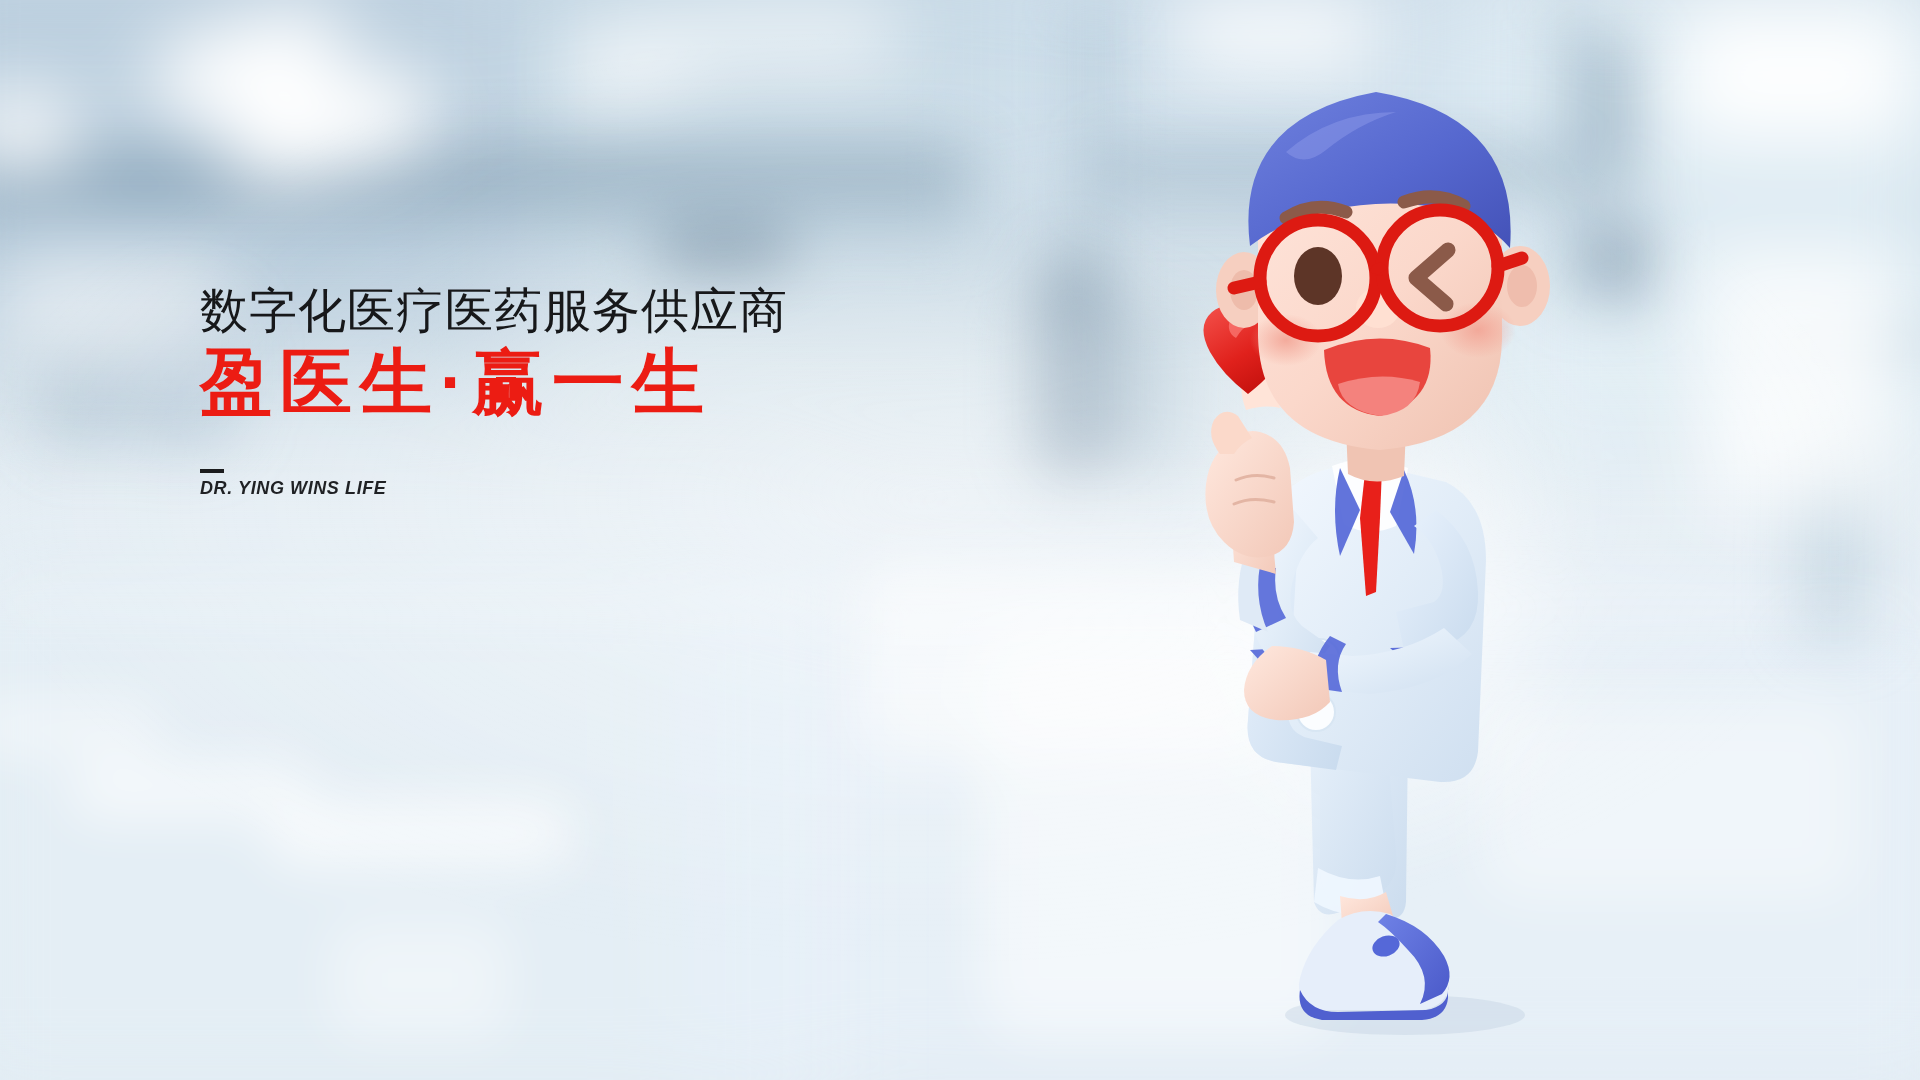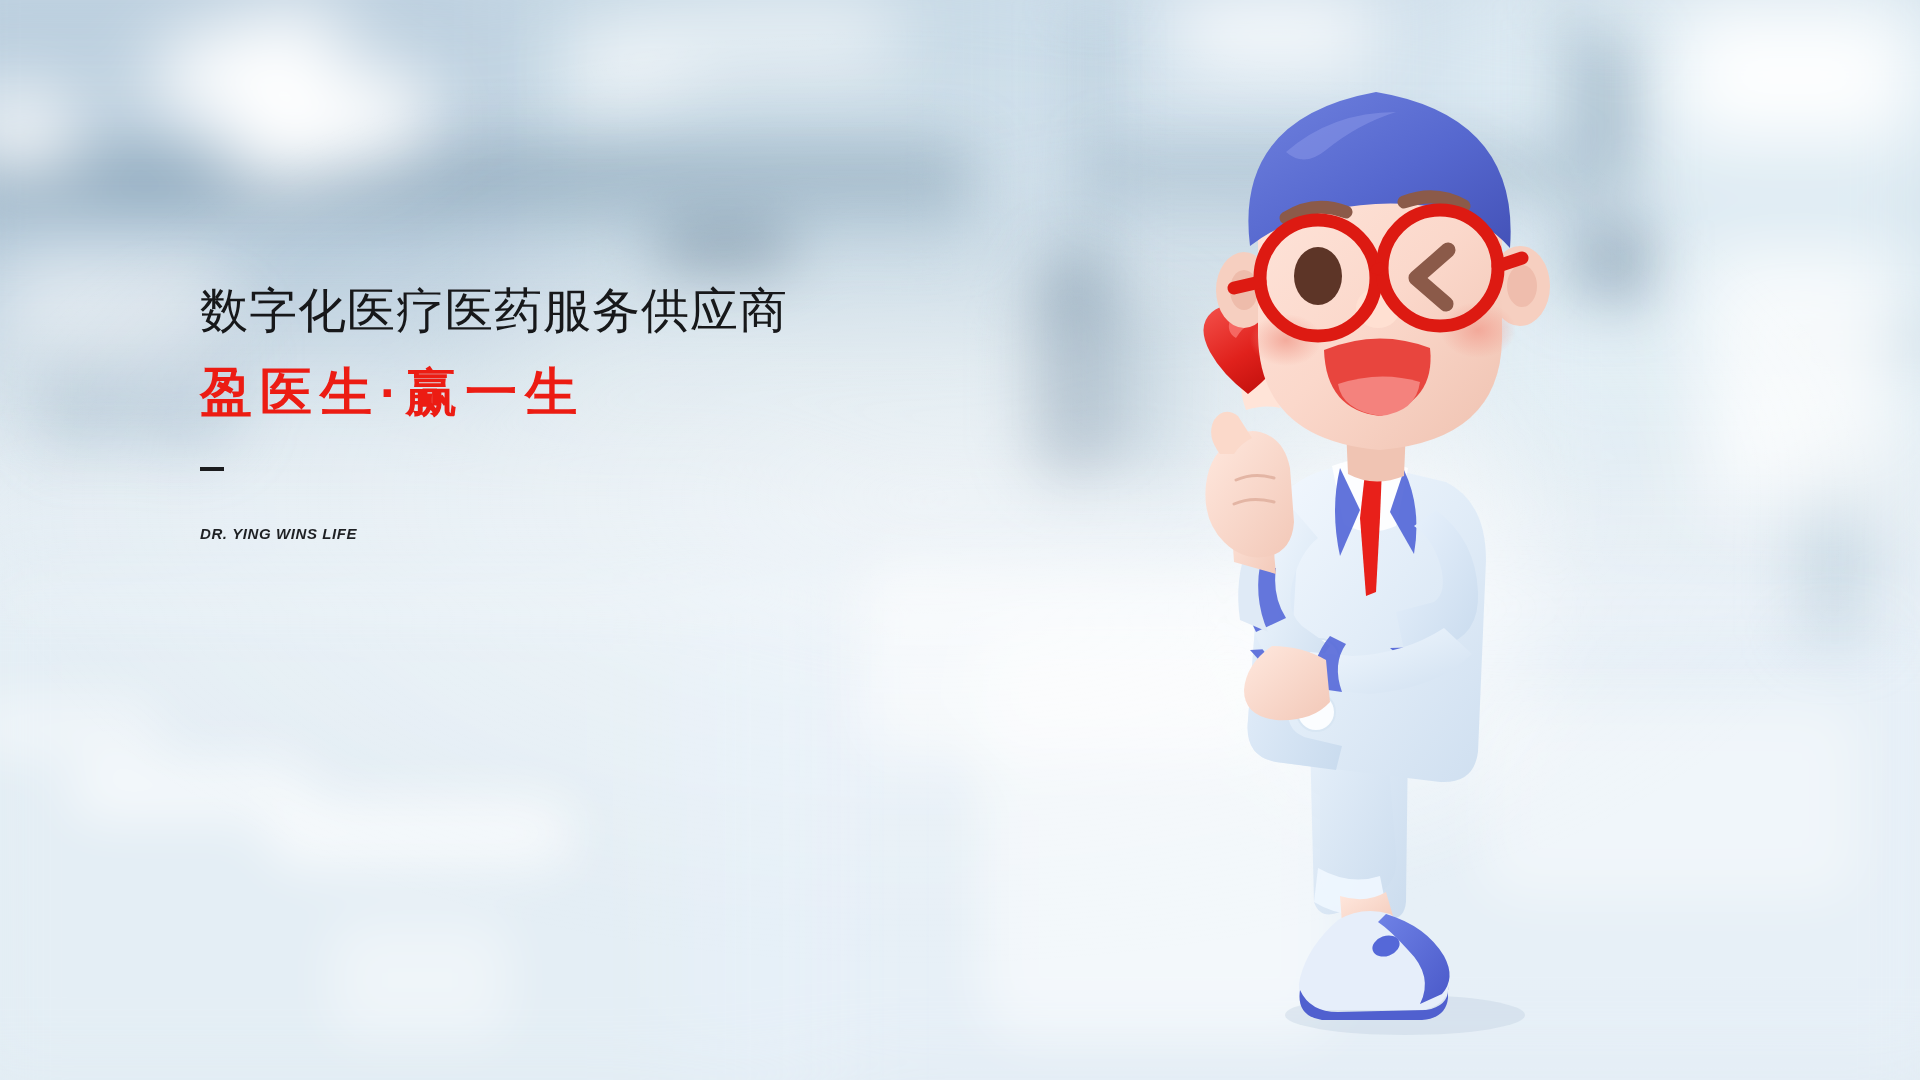--- a/index.html
+++ b/index.html
@@ -65,40 +65,38 @@
     font-family:"Liberation Sans","DejaVu Sans", sans-serif;
     font-size:48px;
     font-weight:400;
     letter-spacing:1px;
     color:#17181a;
     line-height:1.2;
     white-space:nowrap;
   }
 
   .headline-main {
-    margin-top:22px;
     font-family:"Liberation Sans","DejaVu Sans", sans-serif;
-    font-size:52px;
+    font-size:72px;
     font-weight:700;
     letter-spacing:8px;
     color:#ec1c13;
     line-height:1.18;
     white-space:nowrap;
   }
 
   .divider {
     margin-top:44px;
     width:24px;
     height:4px;
     background:#1b1c1e;
   }
 
   .sub-en {
-    margin-top:50px;
-    font-size:15px;
+    font-size:18px;
     font-style:italic;
     font-weight:600;
     letter-spacing:0.6px;
     color:#1f2124;
     line-height:1.75;
     white-space:nowrap;
   }
 
   
   #character {

